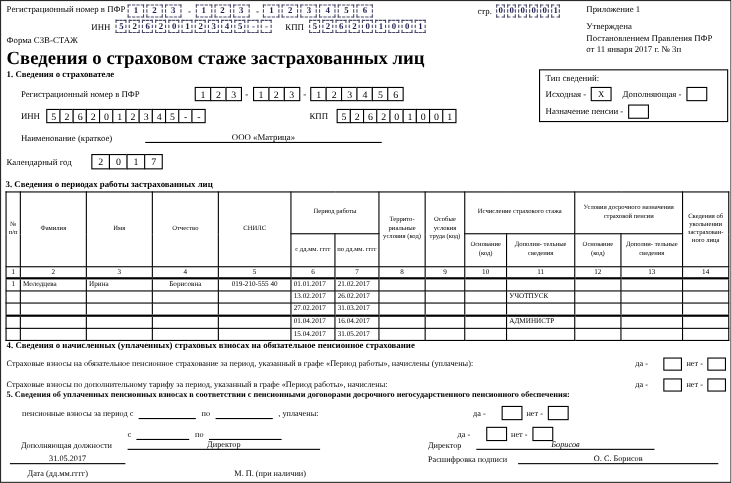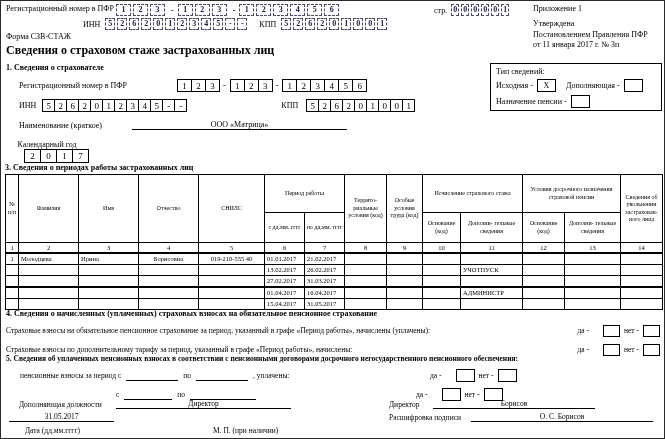--- a/index.html
+++ b/index.html
@@ -29,21 +29,21 @@
   .uline{display:inline-block;border-bottom:1px solid #000;text-align:center;box-sizing:border-box;}
   .blank{display:inline-block;border-bottom:1px solid #000;height:9px;vertical-align:baseline;}
   
   .abs{position:absolute;}
   .frow{display:flex;align-items:center;height:14px;margin-top:6px;}
   
   #topline1{left:5px;top:3px;width:655px;height:13px;}
   #page-group{left:428px;top:0;display:flex;align-items:center;gap:4px;}
   #topline2{left:82px;top:17px;display:flex;align-items:center;}
   #form-name{left:5px;top:31px;}
-  #main-title{left:5px;top:42px;font-size:12px;font-weight:bold;}
+  #main-title{left:5px;top:42px;font-size:17px;font-weight:bold;}
   #top-right{left:532px;top:3px;line-height:1.35;}
   #top-right .gap{height:4px;}
   
   #sec1{left:5px;top:62px;width:480px;}
   #type-box{left:489px;top:62px;width:172px;height:48px;border:1px solid #000;box-sizing:border-box;padding:3px 5px;}
   #type-box .trow{display:flex;align-items:center;margin-top:3px;gap:4px;}
   
   #sec2{left:5px;top:135px;}
   
   #sec3{left:4px;top:162px;width:657px;}
@@ -60,21 +60,21 @@
   tr.thick td{border-bottom-width:2px;}
   
   #sec4{left:5px;top:308px;width:656px;}
   #sec5{left:5px;top:353px;width:656px;}
   .stline{display:flex;align-items:center;height:13px;margin-top:6px;font-size:7.5px;}
   .yn{display:inline-flex;align-items:center;gap:4px;}
   .yn .sp{margin-left:10px;}
   .ml-auto{margin-left:auto;padding-right:2px;}
   
   #footer{left:0;top:398px;width:665px;height:40px;font-size:7.5px;}
-  #footer .it{}
+  #footer .it{font-style:italic;}
 </style>
 </head>
 <body>
 
 <div class="page">
 
   <div class="abs" id="topline1" style="position:absolute;">
     <span>Регистрационный номер в ПФР</span>
     <span class="cells abs" style="left:110px;top:0;">
         <span class="dcell dwide">1</span>
@@ -207,21 +207,21 @@
       <span style="margin-left:6px;">Дополняющая -</span>
       <span class="cbx cbx-lg"></span>
     </div>
     <div class="trow">
       <span>Назначение пенсии -</span>
       <span class="cbx cbx-lg"></span>
     </div>
   </div>
 
   <div class="abs" id="sec2">
-    <div class="frow" style="margin-top:4px;flex-direction:column;">
+    <div class="frow" style="margin-top:4px;">
       <span>Календарный год</span>
       <span class="cells" style="margin-left:18px;">
           <span class="scell ycell">2</span>
           <span class="scell ycell">0</span>
           <span class="scell ycell">1</span>
           <span class="scell ycell">7</span>
         </span>
     </div>
   </div>
 

